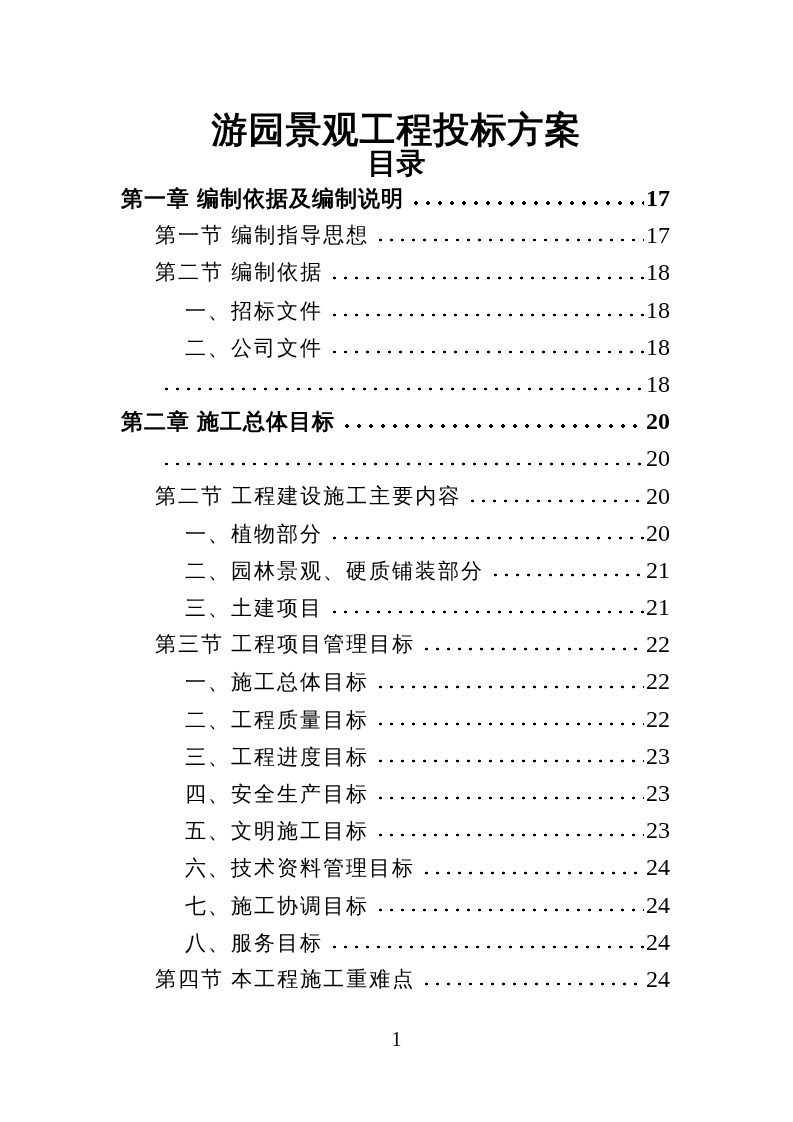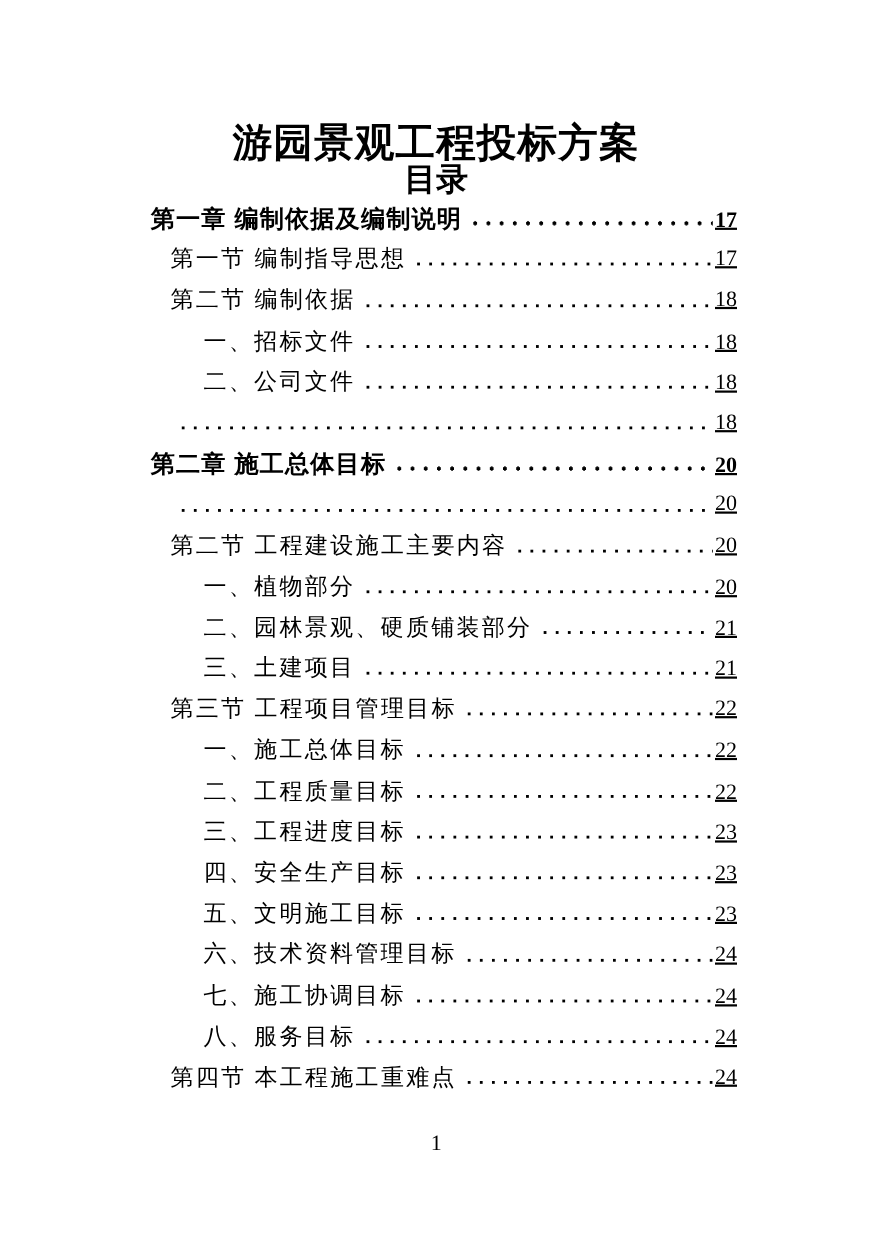--- a/index.html
+++ b/index.html
@@ -48,21 +48,20 @@
     align-items: baseline;
     height: 37.2px;
     line-height: 37.2px;
     font-size: 21px;
     white-space: nowrap;
   }
   .toc-row.chapter {
     font-family: "Liberation Sans", sans-serif;
     font-weight: 700;
     font-size: 22px;
-    margin-left: 16px;
   }
   .toc-row.section { padding-left: 34px; align-items: center; }
   .toc-row.item    { padding-left: 64px; }
   .toc-label {
     letter-spacing: 2px;
     flex: 0 0 auto;
   }
   .toc-row.chapter .toc-label { letter-spacing: 1px; }
   .leader {
     flex: 1 1 auto;
@@ -73,22 +72,21 @@
     background-repeat: repeat-x;
     background-position: left calc(100% - 11px);
   }
   .toc-row.chapter .leader {
     background-image: radial-gradient(circle, #000000 1.7px, transparent 2px);
     background-size: 12px 6px;
   }
   .toc-page {
     flex: 0 0 auto;
     font-family: "Liberation Serif", serif;
-    font-size: 20px;
-    text-decoration: underline;
+    font-size: 24px;
   }
   .toc-row.chapter .toc-page { font-weight: 700; }
   .footer-page-number {
     position: absolute;
     top: 1028px;
     left: 0;
     width: 100%;
     text-align: center;
     font-family: "Liberation Serif", serif;
     font-size: 20px;

